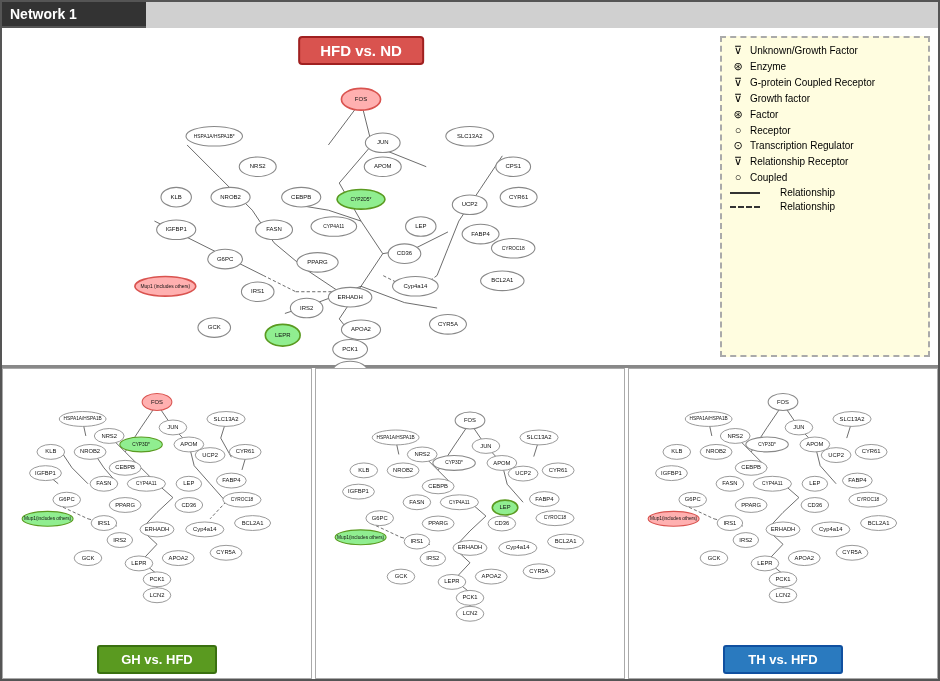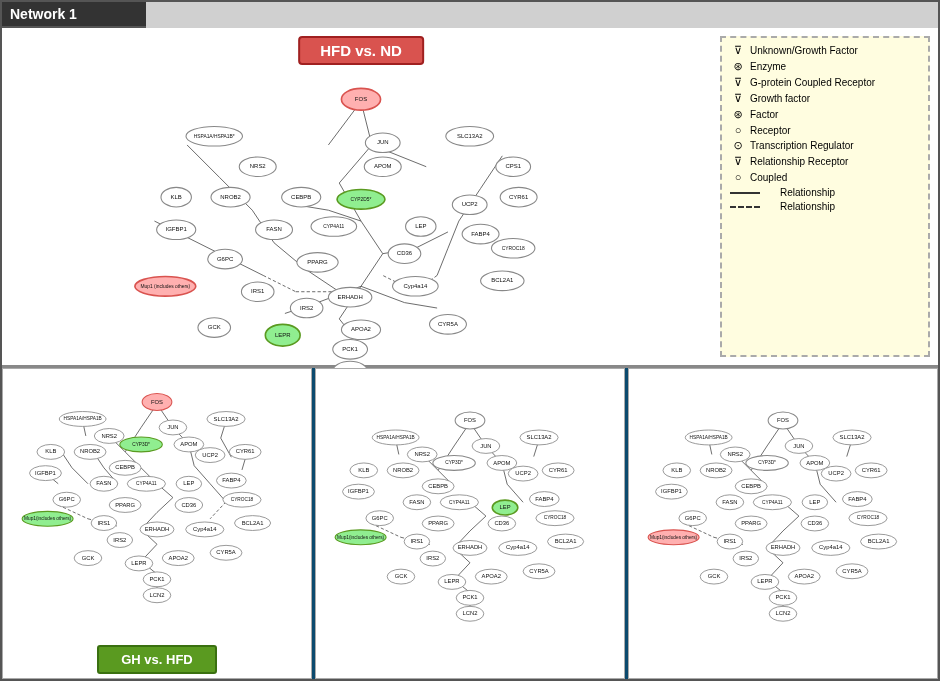--- a/index.html
+++ b/index.html
@@ -110,21 +110,21 @@
       width: 30px;
       height: 0;
       border-top: 2px dashed #333;
       display: inline-block;
     }
 
     
     .bottom-section {
       display: flex;
       height: 379px;
-      background: #0c4a6e;
+      background: #ffffff;
       gap: 3px;
       padding: 0;
     }
 
     .bottom-panel {
       flex: 1;
       background: white;
       border: 1px solid #aaa;
       display: flex;
       flex-direction: column;
@@ -792,16 +792,17 @@
           <ellipse cx="210" cy="160" rx="15" ry="7" fill="white" stroke="#888" stroke-width="0.8"></ellipse>
           <text x="210" y="160" class="node-label">CYR5A</text>
 
           <ellipse cx="145" cy="185" rx="13" ry="7" fill="white" stroke="#888" stroke-width="0.8"></ellipse>
           <text x="145" y="185" class="node-label">PCK1</text>
 
           <ellipse cx="145" cy="200" rx="13" ry="7" fill="white" stroke="#888" stroke-width="0.8"></ellipse>
           <text x="145" y="200" class="node-label">LCN2</text>
         </svg>
       </div>
+      <div class="bottom-title title-blue">TH vs. HFD</div>
     </div>
 
   </div>
 </div>
 
 </body></html>

